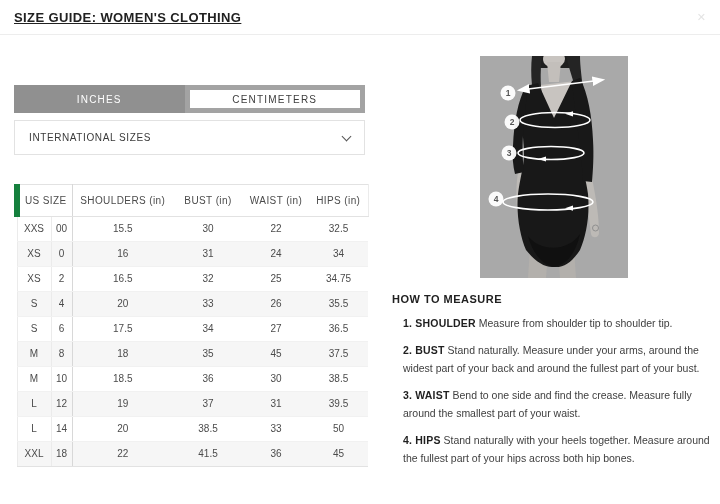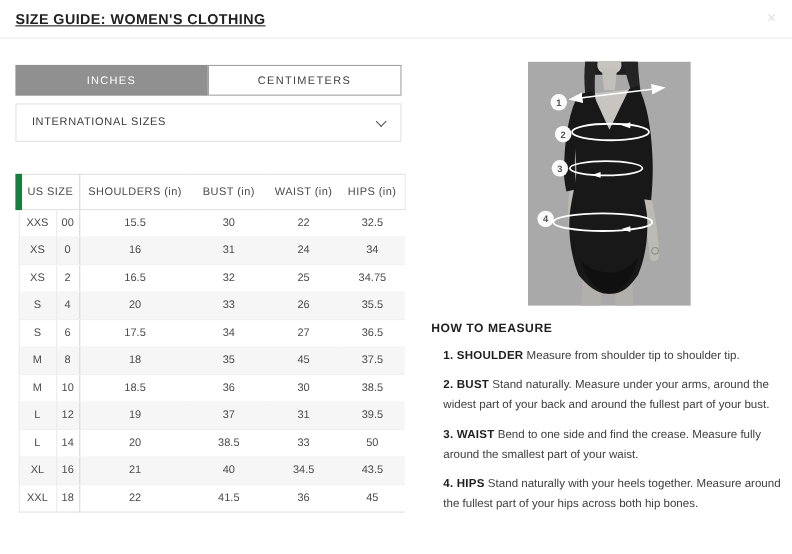--- a/index.html
+++ b/index.html
@@ -5,27 +5,27 @@
   html,body{margin:0;padding:0;}
   body{
     width:720px;height:504px;position:relative;overflow:hidden;
     background:#fff;color:#3d3d3d;
     font-family:"Liberation Sans",sans-serif;
   }
   .header{height:35px;box-sizing:border-box;border-bottom:1px solid #ededed;
     display:flex;align-items:center;justify-content:space-between;padding:0 10px 0 14px;}
   .title{font-size:13px;font-weight:bold;letter-spacing:.4px;color:#212121;text-decoration:underline;}
   .close{color:#e4e4e4;font-size:11px;line-height:1;cursor:pointer;padding:2px 4px;}
-  .content{display:flex;align-items:flex-start;padding-left:14px;}
+  .content{display:flex;align-items:flex-end;padding-left:14px;}
   
   .left{width:351px;flex:none;padding-top:24px;}
   .tabs{display:flex;height:28px;}
   .tab{flex:1;display:flex;align-items:center;justify-content:center;
     font-size:10px;letter-spacing:1.2px;color:#3d3d3d;box-sizing:border-box;
-    border:1px solid #a3a3a3;background:#fff;cursor:pointer;}
+    border:5px solid #a3a3a3;background:#fff;cursor:pointer;}
   .tab.active{background:#909090;color:#fff;border:none;}
   .select{margin-top:7px;height:35px;box-sizing:border-box;border:1px solid #e2e2e2;
     display:flex;align-items:center;justify-content:space-between;
     padding:0 14px;font-size:10px;letter-spacing:.6px;color:#3a3a3a;cursor:pointer;}
   .chev{width:6px;height:6px;border-right:1.4px solid #555;border-bottom:1.4px solid #555;
     transform:rotate(45deg);margin-top:-3px;}
   table{margin-top:29px;width:351px;border-collapse:collapse;font-size:10px;color:#4b4b4b;table-layout:fixed;}
   thead th{font-weight:normal;letter-spacing:.4px;padding:10px 0;
     border-top:1px solid #e2e2e2;border-bottom:1px solid #e2e2e2;}
   th.h-us{border-left:6px solid #15803d;border-right:1px solid #d8d8d8;}
@@ -157,28 +157,20 @@
 
   <tr>
     <td class="c-size">L</td>
     <td class="c-us">14</td>
     <td>20</td>
     <td>38.5</td>
     <td>33</td>
     <td>50</td>
   </tr>
 
-  <tr>
-    <td class="c-size">XL</td>
-    <td class="c-us">16</td>
-    <td>21</td>
-    <td>40</td>
-    <td>34.5</td>
-    <td>43.5</td>
-  </tr>
 
   <tr>
     <td class="c-size">XXL</td>
     <td class="c-us">18</td>
     <td>22</td>
     <td>41.5</td>
     <td>36</td>
     <td>45</td>
   </tr>
 </tbody>

